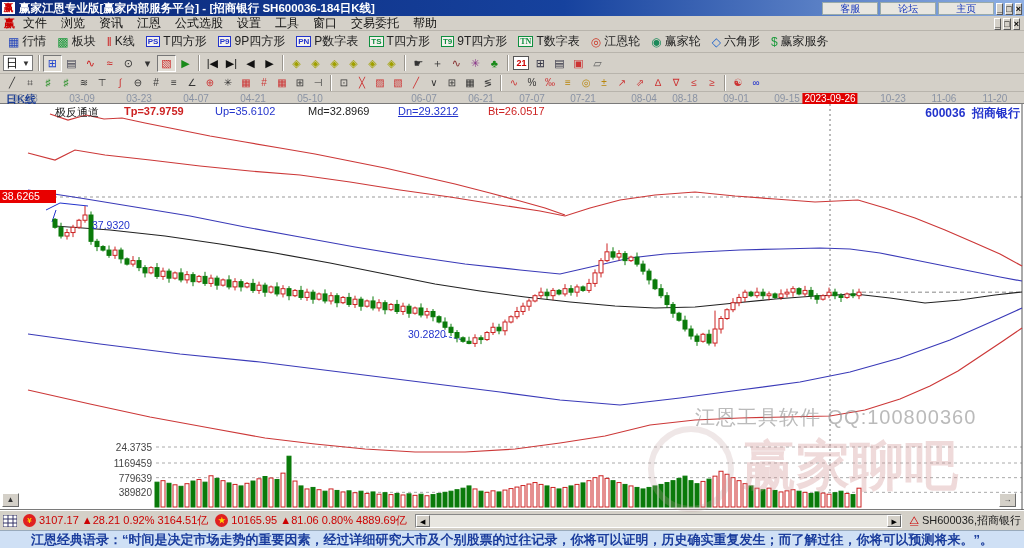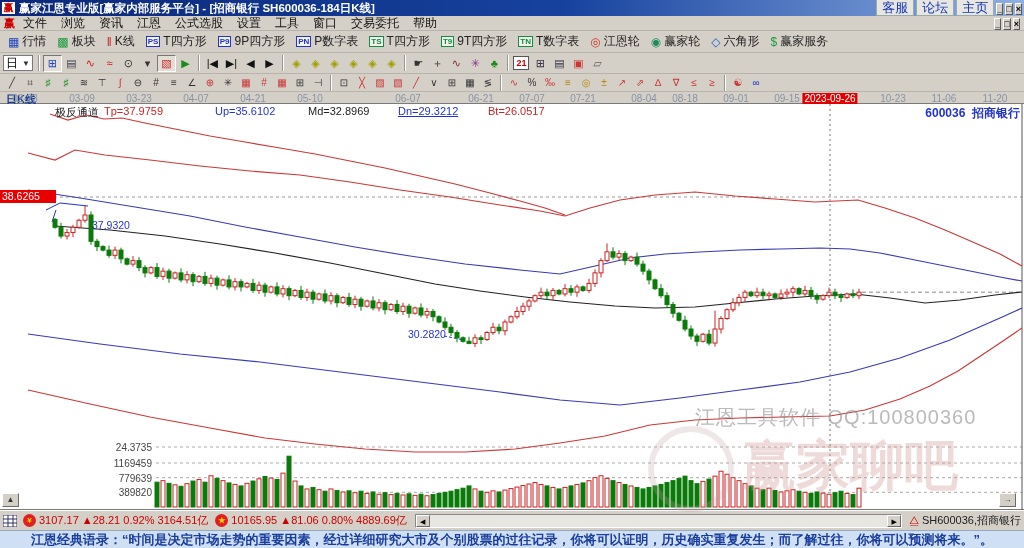--- a/index.html
+++ b/index.html
@@ -6,21 +6,21 @@
   html,body { background:#666; }
   .app { position:relative; width:1024px; height:548px; background:#d4d0c8;
          font-family:"Liberation Sans", sans-serif; font-size:12px; overflow:hidden;
          -webkit-font-smoothing:none; }
   
   .titlebar { height:16px; background:linear-gradient(90deg,#0b2878 0%,#16429e 55%,#8fb0e4 100%);
               display:flex; align-items:center; padding:0 2px; color:#fff; }
   .titlebar .app-ico { width:13px; height:12px; background:#fff; color:#c00; font-weight:bold;
               font-size:10px; line-height:12px; text-align:center; margin-right:4px; }
   .titlebar .ttl { font-weight:bold; font-size:11.5px; white-space:nowrap; flex:1; }
-  .qlink { background:#e8e6e0; color:#1133bb; font-size:13px; padding:0 5px; height:13px;
+  .qlink { background:#e8e6e0; color:#1133bb; font-size:10px; padding:0 17px; height:13px;
            line-height:13px; margin-left:2px; border:1px solid #9aa; cursor:default; }
   .wbtn { width:16px; height:13px; margin-left:2px; background:#d4d0c8; color:#000;
           border:1px solid; border-color:#fff #5a5a5a #5a5a5a #fff; font-size:9px;
           line-height:11px; text-align:center; font-weight:bold; }
   
   .menubar { height:15px; display:flex; align-items:center; padding:0 4px; border-bottom:1px solid #b8b4ac; }
   .menubar .m-ico { color:#c00; font-weight:bold; margin-right:8px; font-size:11px; }
   .menubar .mitem { margin-right:14px; color:#111; white-space:nowrap; }
   .menubar .spacer { flex:1; }
   
@@ -142,21 +142,21 @@
       </div>
       <div class="tbtn">
         <span class="badge" style="color: rgb(15, 143, 63); border-color: rgb(15, 143, 63);">TS</span>
         <span>T四方形</span>
       </div>
       <div class="tbtn">
         <span class="badge" style="color: rgb(15, 143, 63); border-color: rgb(15, 143, 63);">T9</span>
         <span>9T四方形</span>
       </div>
       <div class="tbtn">
-        <span class="badge" style="color: rgb(15, 143, 63); border-color: rgb(15, 143, 63);">TN</span>
+        <span class="badge" style="color: rgb(15, 143, 63); border-color: rgb(15, 143, 63); font-family: Liberation Serif, serif;">TN</span>
         <span>T数字表</span>
       </div>
       <div class="tbtn">
         <span class="g" style="color: rgb(204, 51, 34);">◎</span>
         <span>江恩轮</span>
       </div>
       <div class="tbtn">
         <span class="g" style="color: rgb(28, 138, 90);">◉</span>
         <span>赢家轮</span>
       </div>
@@ -261,38 +261,38 @@
 
   <div class="daterow" id="daterow">
     <span class="pane-label">日K线</span>
   <span class="dtick" style="left: 25px;">02-23</span>
       <span class="dtick" style="left: 82px;">03-09</span>
       <span class="dtick" style="left: 139px;">03-23</span>
       <span class="dtick" style="left: 196px;">04-07</span>
       <span class="dtick" style="left: 253px;">04-21</span>
       <span class="dtick" style="left: 310px;">05-10</span>
       <span class="dtick" style="left: 367px; margin-top: 34px;">05-24</span>
-      <span class="dtick" style="left: 408px;">06-07</span>
+      <span class="dtick" style="left: 424px;">06-07</span>
       <span class="dtick" style="left: 481px;">06-21</span>
       <span class="dtick" style="left: 532px;">07-07</span>
       <span class="dtick" style="left: 583px;">07-21</span>
       <span class="dtick" style="left: 644px;">08-04</span>
       <span class="dtick" style="left: 685px;">08-18</span>
       <span class="dtick" style="left: 736px;">09-01</span>
       <span class="dtick" style="left: 787px;">09-15</span>
       <span class="dtick hl" style="left: 830px;">2023-09-26</span>
       <span class="dtick" style="left: 893px;">10-23</span>
       <span class="dtick" style="left: 944px;">11-06</span>
       <span class="dtick" style="left: 995px;">11-20</span>
     </div>
 
   <div class="chartwrap">
     <div class="params" id="params">
       <span style="left:55px;color:#222;">极反通道</span>
-    <span style="left: 104px; color: rgb(204, 34, 34);">Tp=37.9759</span>
+    <span style="left: 124px; color: rgb(204, 34, 34); font-weight: bold;">Tp=37.9759</span>
         <span style="left: 215px; color: rgb(34, 51, 204);">Up=35.6102</span>
         <span style="left: 308px; color: rgb(34, 34, 34);">Md=32.8969</span>
         <span style="left: 398px; color: rgb(34, 51, 204); text-decoration: underline;">Dn=29.3212</span>
         <span style="left: 488px; color: rgb(204, 34, 34);">Bt=26.0517</span>
       </div>
     <div class="codelabel">
       <span>600036</span>&nbsp;&nbsp;<span>招商银行</span>
     </div>
     <div class="pricebox">38.6265</div>
     <div class="ann-high">37.9320</div>

